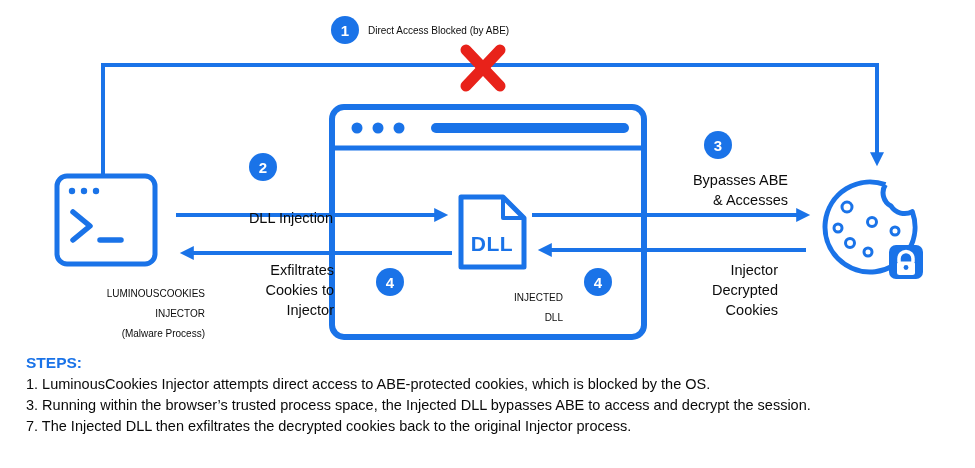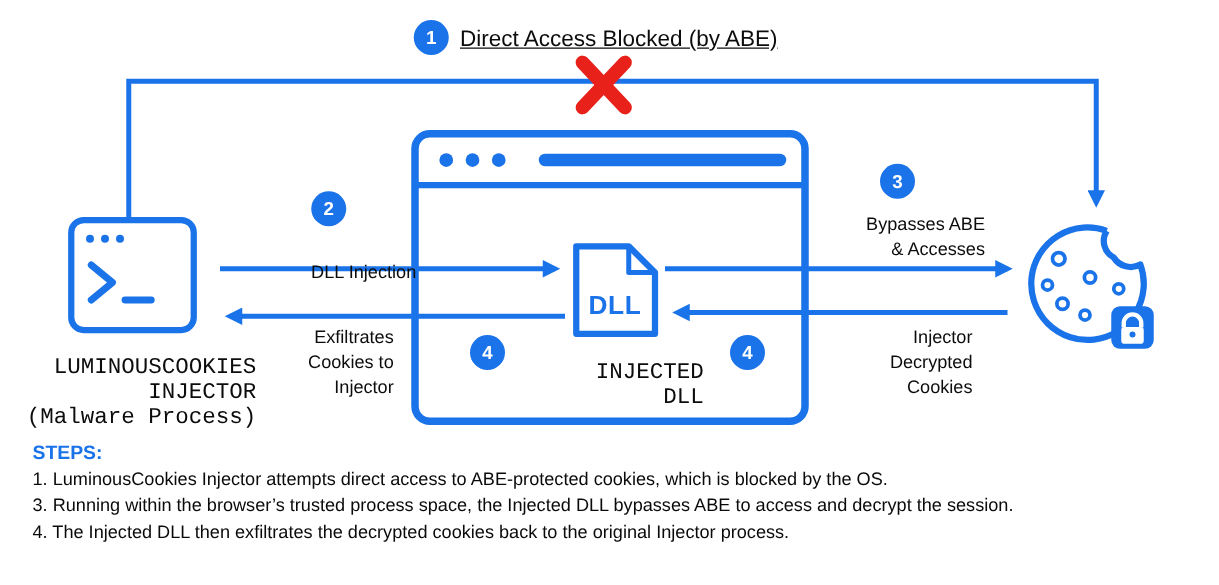--- a/index.html
+++ b/index.html
@@ -9,22 +9,22 @@
   .canvas > svg { position:absolute; left:0; top:0; }
 
   .stroke-blue { stroke:var(--blue); }
   .fill-blue { fill:var(--blue); }
   .dll-text { font-family:"Liberation Sans", sans-serif; font-weight:bold; font-size:21px; fill:var(--blue); letter-spacing:.5px; }
 
   .badge { position:absolute; width:28px; height:28px; border-radius:50%; background:var(--blue);
            color:#fff; font-size:15px; font-weight:bold; display:flex; align-items:center; justify-content:center; }
 
   .lbl { position:absolute; text-align:right; color:var(--text); font-size:14.5px; line-height:20px; white-space:pre-line; }
-  .lbl.single { white-space:nowrap; text-align:left; font-size:18px;text-decoration:underline; }
-  .lbl.node { font-size:18px; line-height:20px;font-family:Liberation Mono, monospace; }
+  .lbl.single { white-space:nowrap; text-align:left; font-size:10px; }
+  .lbl.node { font-size:10px; line-height:20px; }
 
   .steps { position:absolute; left:26px; top:352px; width:944px; }
   .steps-title { color:var(--blue); font-weight:bold; font-size:15.5px; line-height:22px; }
   .step-item { color:#0a0a0a; font-weight:normal; font-size:14.5px; line-height:21px; white-space:nowrap; }
 
   .fade { position:absolute; left:852px; top:415px; width:123px; height:22px;
           background:linear-gradient(to right, rgba(255,255,255,0), #ffffff 75%); pointer-events:none; }
 </style>
 </head>
 <body>
@@ -97,34 +97,34 @@
   <div class="badge" style="left:331px;top:16px">1</div>
   <div class="badge" style="left:249px;top:153px">2</div>
   <div class="badge" style="left:704px;top:131px">3</div>
   <div class="badge" style="left:376px;top:268px">4</div>
   <div class="badge" style="left:584px;top:268px">4</div>
 
   <div class="lbl single" style="left:368px;top:21px">Direct Access Blocked (by ABE)</div>
   <div class="lbl" style="left:193px;top:208px;width:140px">DLL Injection</div>
   <div class="lbl" style="left:648px;top:170px;width:140px">Bypasses ABE
 &amp; Accesses</div>
-  <div class="lbl" style="left:195px;top:260px;width:120px">Exfiltrates
+  <div class="lbl" style="left:214px;top:260px;width:120px">Exfiltrates
 Cookies to
 Injector</div>
   <div class="lbl" style="left:658px;top:260px;width:120px">Injector
 Decrypted
 Cookies</div>
 
   <div class="lbl node" style="left:5px;top:284px;width:200px">LUMINOUSCOOKIES
 INJECTOR
 (Malware Process)</div>
   <div class="lbl node" style="left:423px;top:288px;width:140px">INJECTED
 DLL</div>
 
   <div class="steps">
     <div class="steps-title">STEPS:</div>
     <div class="step-item">1. LuminousCookies Injector attempts direct access to ABE-protected cookies, which is blocked by the OS.</div>
     <div class="step-item">3. Running within the browser’s trusted process space, the Injected DLL bypasses ABE to access and decrypt the session.</div>
-    <div class="step-item">4. The Injected DLL then exfiltrates the decrypted cookies back to the original Injector process.</div>
+    <div class="step-item">7. The Injected DLL then exfiltrates the decrypted cookies back to the original Injector process.</div>
   </div>
 
   <div class="fade"></div>
 </div>
 
 </body></html>

